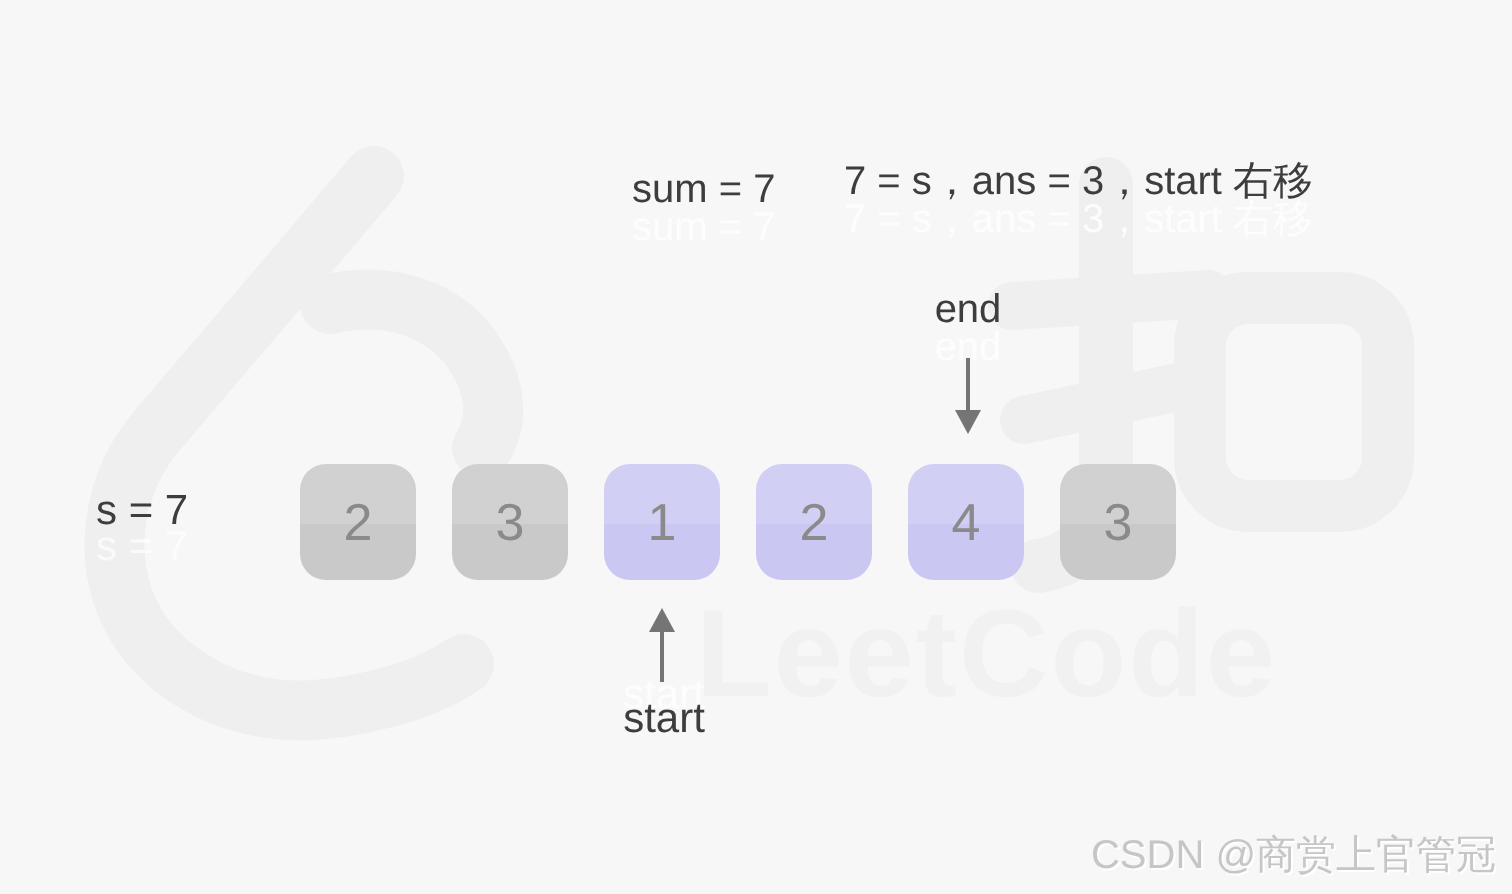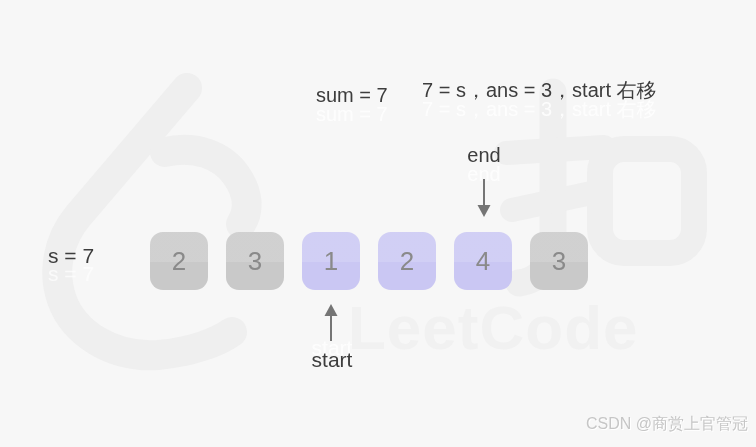--- a/index.html
+++ b/index.html
@@ -48,21 +48,21 @@
     display:flex;align-items:center;justify-content:center;
     font-size:26px;color:#8a8a8a;background-color:#c9c9c9;
     background-image:linear-gradient(180deg,
       rgba(255,255,255,0.14) 0%,rgba(255,255,255,0.14) 52%,
       rgba(255,255,255,0) 52%);
   }
   .cell[data-state="window"]{background-color:#cac7f3;}
   
   .credit{
     position:absolute;right:8px;top:414px;z-index:2;
-    font-size:16px;color:#c6c6c6;
+    font-size:20px;color:#c6c6c6;
     text-shadow:1px 1px 0 #ffffff;white-space:nowrap;
   }
 </style>
 </head>
 <body>
 
 <div class="canvas">
 
   <svg class="wm-svg" width="756" height="447" viewBox="0 0 756 447">
     <g fill="none" stroke="#efefef" stroke-linecap="round" stroke-linejoin="round">

